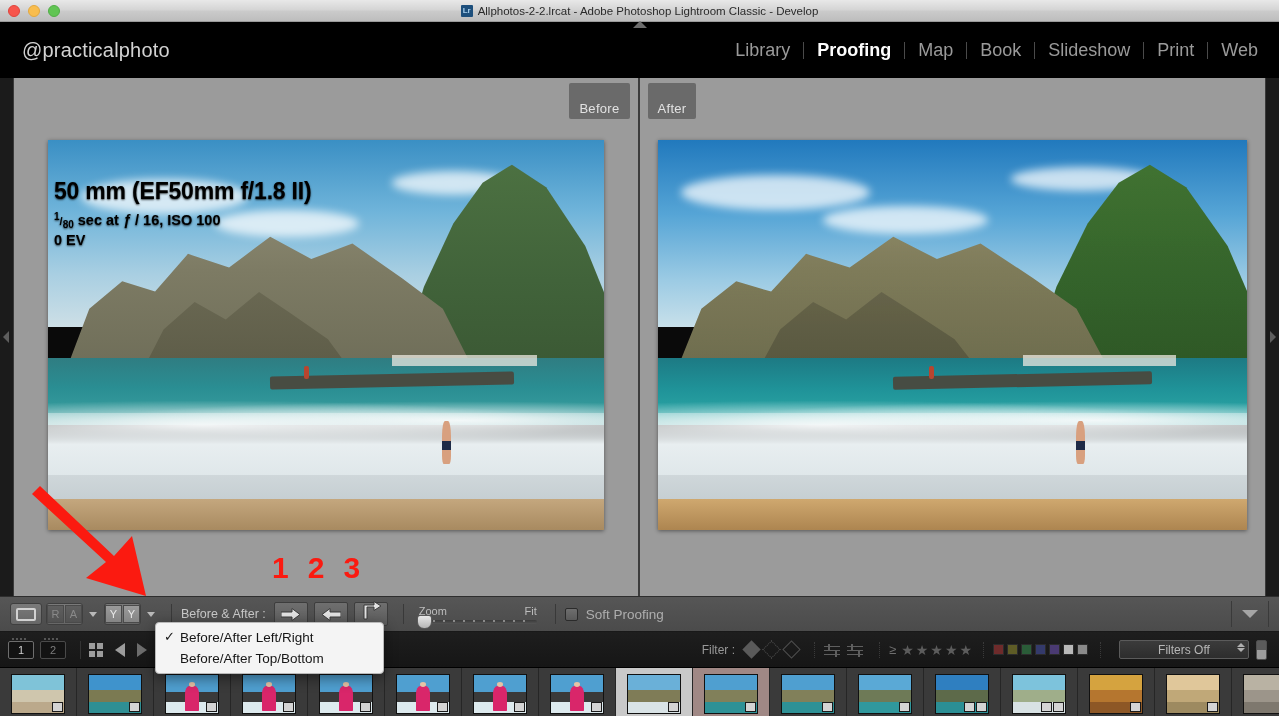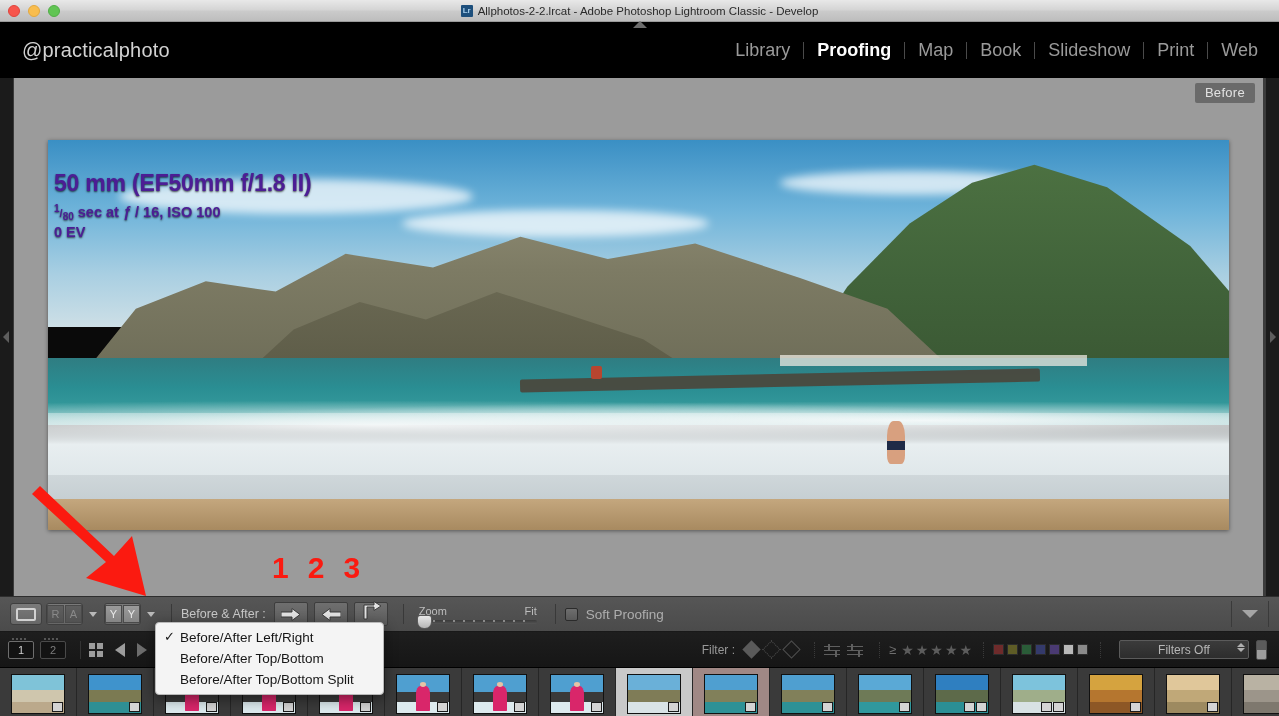--- a/index.html
+++ b/index.html
@@ -73,21 +73,21 @@
 
   .panes {
     position:absolute; left:14px; top:0; right:14px; height:518px;
     display:flex; background:#9b9b9b;
   }
   .pane { position:relative; flex:1 1 50%; background:#9b9b9b; overflow:hidden; }
   .pane.left { border-right:2px solid #3c3c3c; }
 
   .ba-label {
     position:absolute; top:5px; font-size:13px; color:#e2e2e2;
-    background:#6a6a6a; padding:2px 10px 3px; border-radius:2px; letter-spacing:0.3px;
+    background:#6a6a6a; padding:18px 10px 3px; border-radius:2px; letter-spacing:0.3px;
   }
   .ba-label.before { right:8px; }
   .ba-label.after  { left:8px; }
 
   .photo-frame {
     position:absolute; left:34px; right:34px; top:62px; height:390px;
     background:#0a0a0a; box-shadow:0 1px 4px rgba(0,0,0,.45);
     overflow:hidden;
   }
   .pane.right .photo-frame { left:18px; right:18px; }
@@ -156,21 +156,21 @@
     position:absolute; width:1.6%; height:11%; background:#d8a07f;
     border-radius:35% 35% 20% 20%;
   }
   .person::after{
     content:""; position:absolute; left:0; bottom:32%; width:100%; height:22%; background:#1f2b47;
   }
   .buoy{ position:absolute; width:.9%; height:3.2%; background:#b8452f; border-radius:2px;}
 
   
   .meta {
-    position:absolute; left:40px; top:92px; color:#4c1d95; text-shadow:0 1px 2px rgba(0,0,0,.7);
+    position:absolute; left:40px; top:100px; color:#000000; text-shadow:0 1px 2px rgba(0,0,0,.7);
     pointer-events:none;
   }
   .meta-lens { font-size:23px; font-weight:bold; letter-spacing:-.2px; }
   .meta-exp  { font-size:14.5px; font-weight:bold; margin-top:6px; }
   .meta-ev   { font-size:14.5px; font-weight:bold; margin-top:2px; }
   .frac { font-size:11px; }
   .frac sup{font-size:10px;} .frac sub{font-size:10px;}
   .ital { font-style:italic; }
 
   
@@ -400,20 +400,43 @@
         </div>
         <div class="meta">
           <div class="meta-lens">50 mm (EF50mm f/1.8 II)</div>
           <div class="meta-exp">
             <span class="frac"><sup>1</sup>/<sub>80</sub></span><span> sec at </span><span class="ital">ƒ</span><span> / 16, ISO 100</span>
           </div>
           <div class="meta-ev">0 EV</div>
         </div>
       </div>
 
+      <div class="pane right">
+        <div class="ba-label after">After</div>
+        <div class="photo-frame">
+          <div class="ph">
+            <div class="sky vivid"></div>
+            <div class="cloud" style="left:4%;top:9%;width:32%;height:9%"></div>
+            <div class="cloud" style="left:28%;top:17%;width:28%;height:7%"></div>
+            <div class="cloud" style="left:60%;top:7%;width:24%;height:6%"></div>
+            <div class="mtn-green" style="filter:saturate(1.25) contrast(1.1)"></div>
+            <div class="mtn-main" style="filter:saturate(1.3) contrast(1.12)"></div>
+            <div class="mtn-dark" style="filter:contrast(1.15)"></div>
+            <div class="sea vivid"></div>
+            <div class="town"></div>
+            <div class="jetty"></div>
+            <div class="surf2"></div>
+            <div class="surf"></div>
+            <div class="wet"></div>
+            <div class="sand vivid"></div>
+            <div class="buoy" style="left:46%;top:58%"></div>
+            <div class="person" style="left:71%;top:72%"></div>
+          </div>
+        </div>
+      </div>
     </div>
 
     <div class="red-arrow" style="left:28px;top:400px;">
       <svg width="150" height="130" viewBox="0 0 150 130">
         <path d="M12 8 L86 78 L104 58 L118 118 L58 100 L78 84 L4 16 Z" fill="#fb1a10"></path>
       </svg>
     </div>
   </div>
 
   <div class="annot-nums">
@@ -685,18 +708,15 @@
   </div>
 
   <div class="menu">
     <div class="menu-item">
       <span class="tick">✓</span>
       <span>Before/After Left/Right</span>
     </div>
     <div class="menu-item">
       <span>Before/After Top/Bottom</span>
     </div>
-    <div class="menu-item">
-      <span>Before/After Top/Bottom Split</span>
-    </div>
   </div>
 
 </div>
 
 </body></html>

